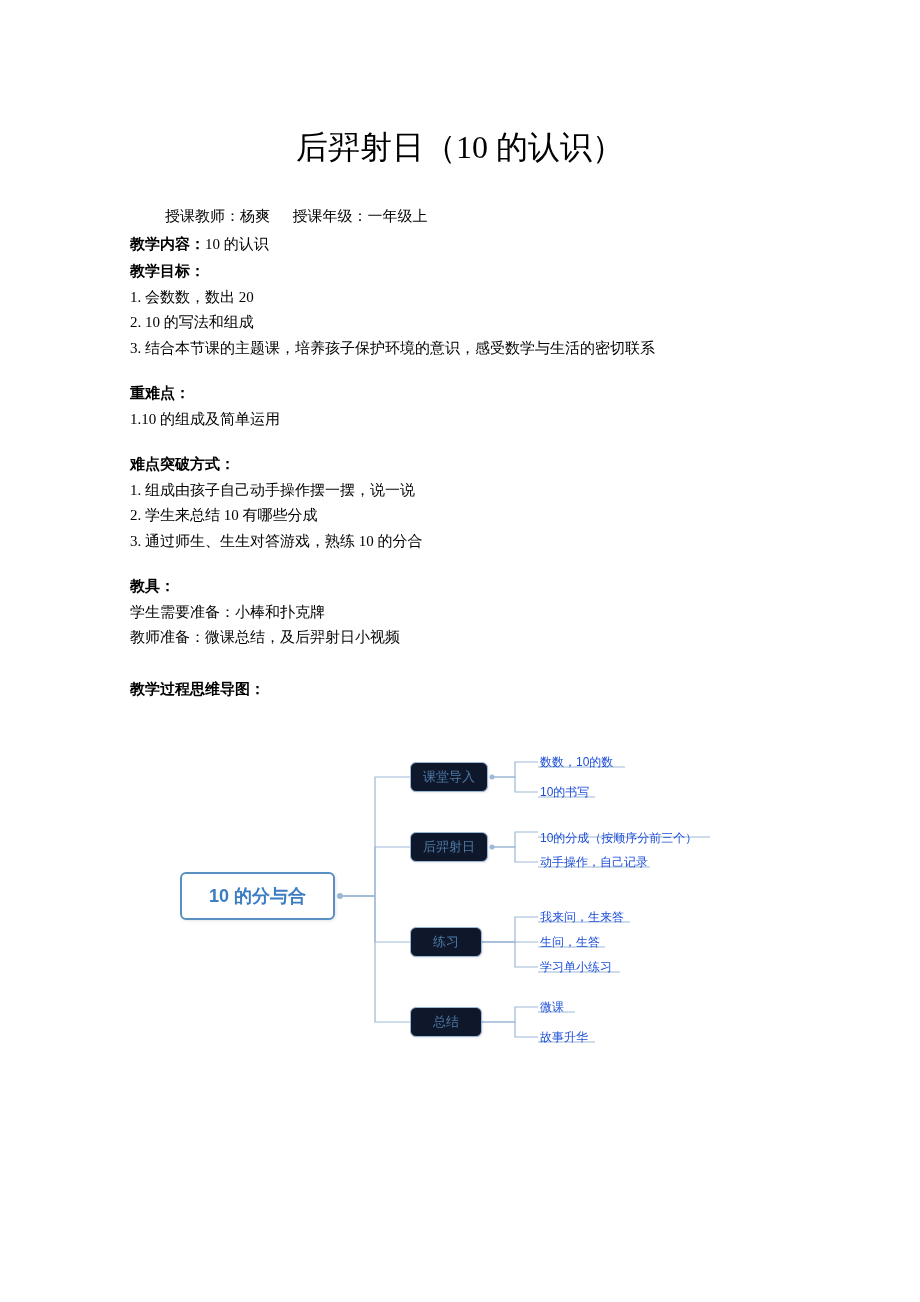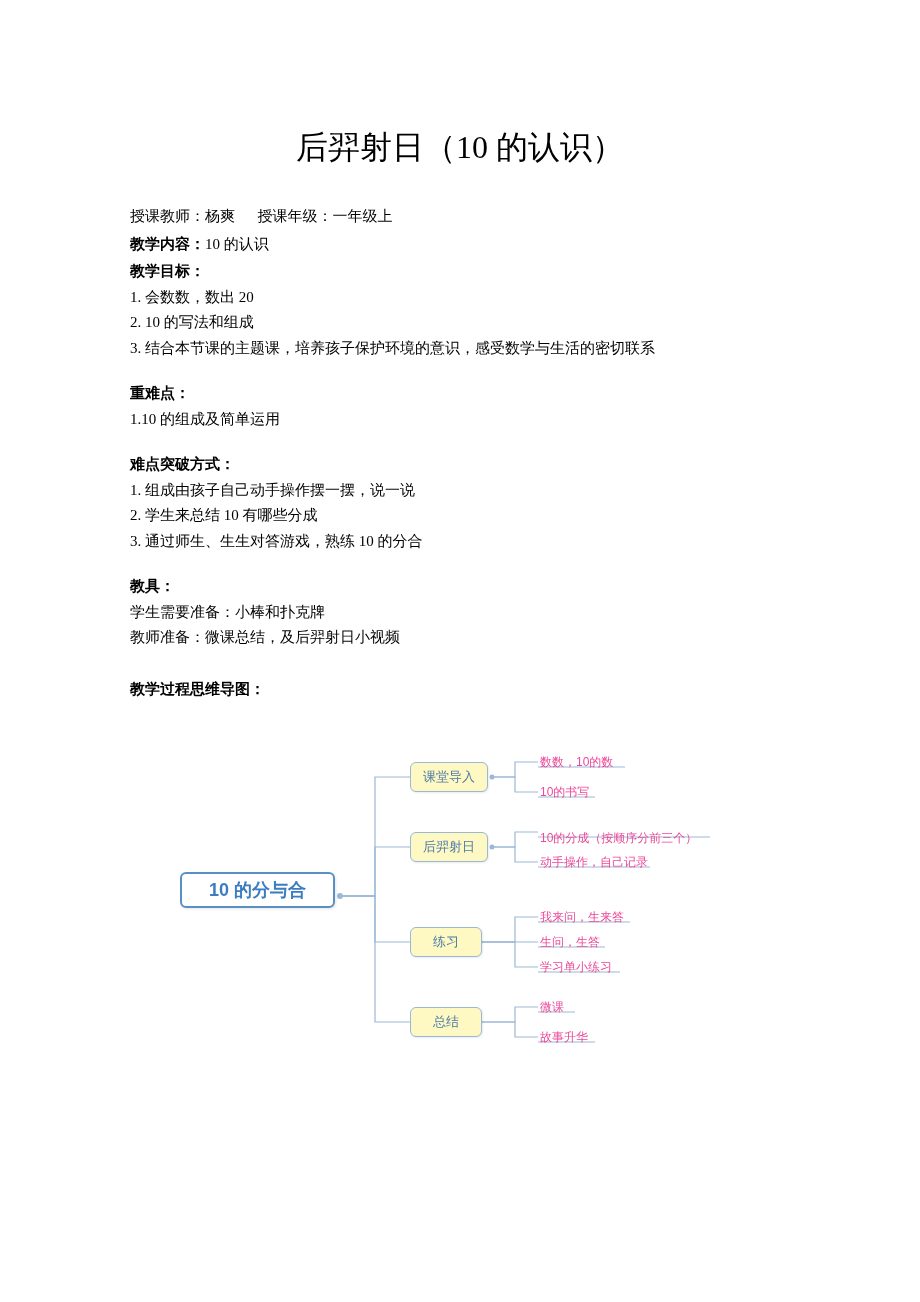--- a/index.html
+++ b/index.html
@@ -12,21 +12,21 @@
       line-height: 1.7;
       color: #000;
     }
     .title {
       font-size: 32px;
       font-weight: normal;
       text-align: center;
       margin-bottom: 30px;
       font-family: "SimSun", "宋体", serif;
     }
-    .meta-line { margin-bottom: 2px; }
+    .meta-line { margin-bottom: 2px; margin-left: 35px; }
     .bold { font-weight: bold; }
     .section-heading { font-weight: bold; margin-top: 2px; }
     .num-item { margin-left: 0; }
     .spacer { height: 18px; }
     .mindmap-label { font-weight: bold; margin-top: 8px; }
 
     
     .mindmap-wrap {
       margin-top: 30px;
       width: 100%;
@@ -37,53 +37,53 @@
       position: relative;
       width: 560px;
       height: 340px;
       font-family: "Microsoft YaHei", sans-serif;
     }
     .root-box {
       position: absolute;
       left: 0;
       top: 140px;
       width: 155px;
-      height: 36px;
+      height: 48px;
       border: 2px solid #5a8fc4;
       border-radius: 6px;
       background: #fff;
       color: #3b7dc0;
       font-size: 18px;
       font-weight: bold;
       display: flex;
       align-items: center;
       justify-content: center;
       box-shadow: 1px 1px 3px rgba(0,0,0,0.1);
     }
     .level2 {
       position: absolute;
       left: 230px;
       min-width: 72px;
       height: 30px;
       border: 1px solid #9bb8d6;
       border-radius: 6px;
-      background: #fef9c3;
+      background: #0f172a;
       color: #4d7aa8;
       font-size: 13px;
       display: flex;
       align-items: center;
       justify-content: center;
       padding: 0 12px;
       box-shadow: 1px 1px 2px rgba(0,0,0,0.08);
     }
     .leaf {
       position: absolute;
       left: 360px;
       font-size: 12px;
-      color: #ec4899;
+      color: #1d4ed8;
       white-space: nowrap;
     }
     
     .connectors {
       position: absolute;
       left: 0; top: 0;
       width: 560px; height: 340px;
       pointer-events: none;
     }
     .connectors line, .connectors path {

